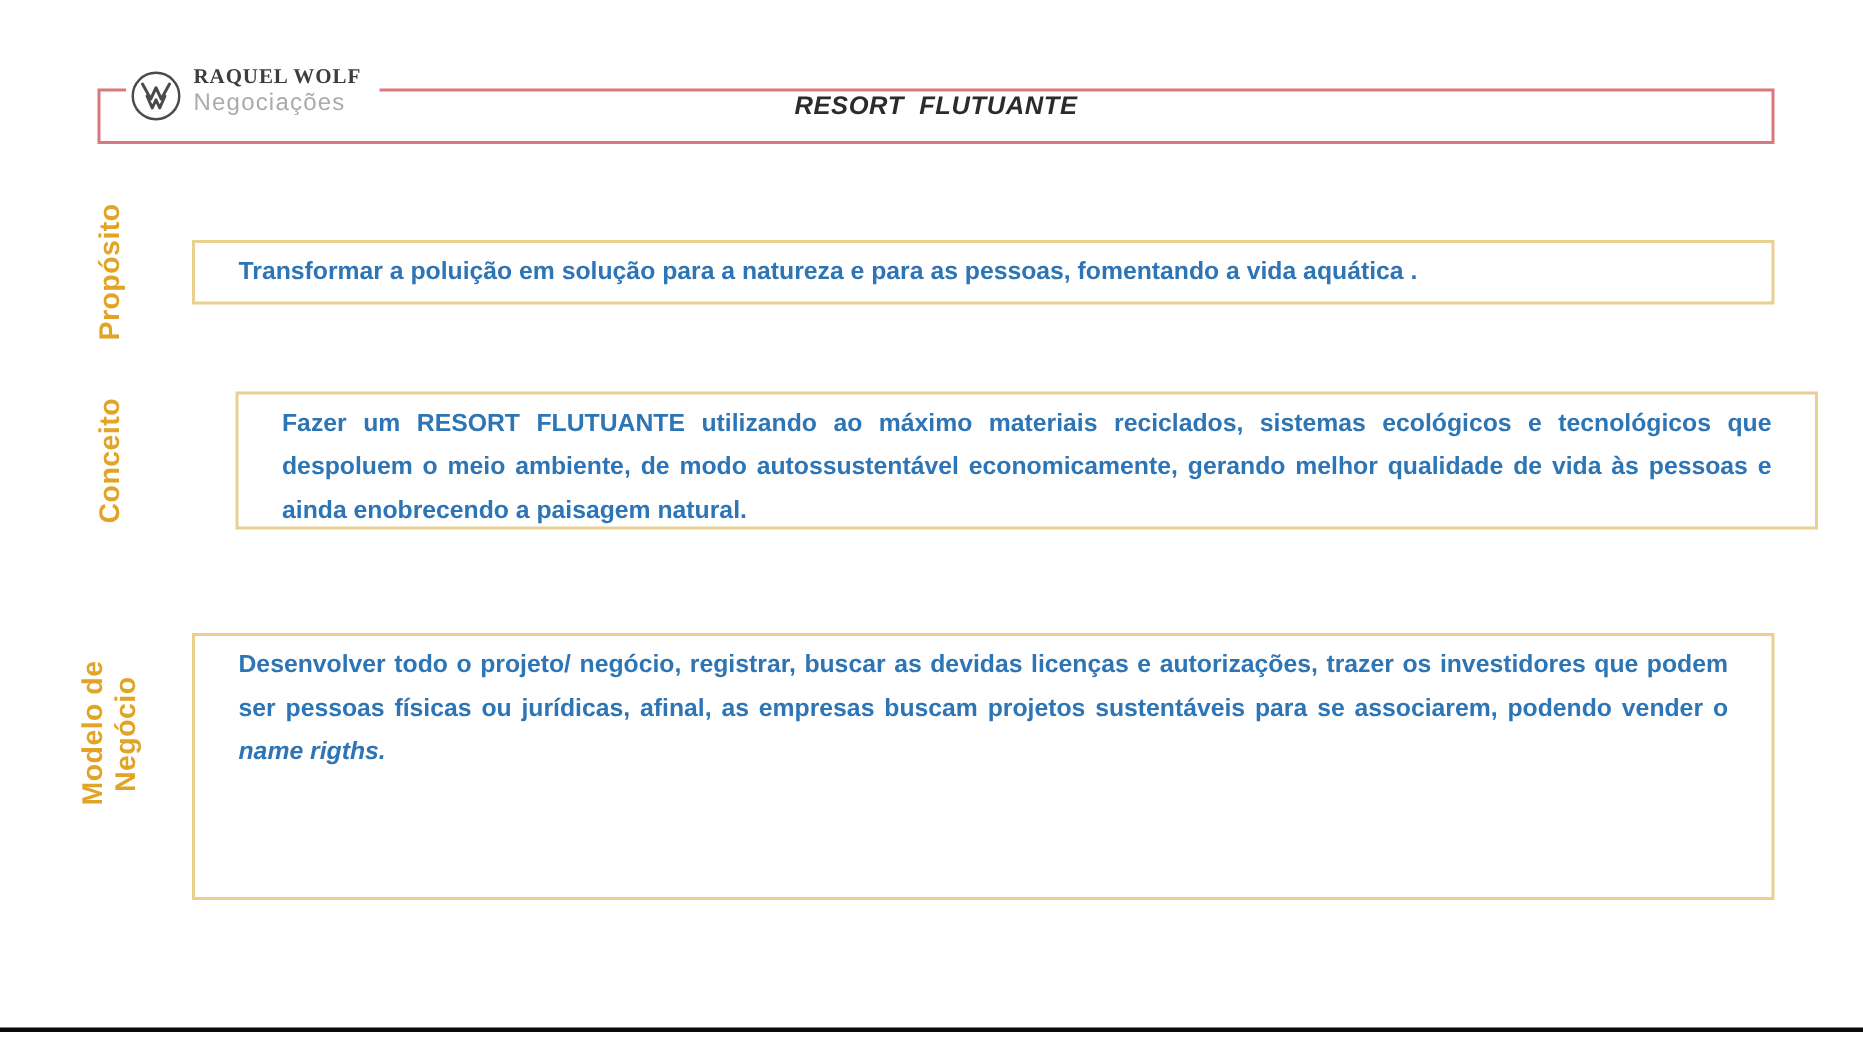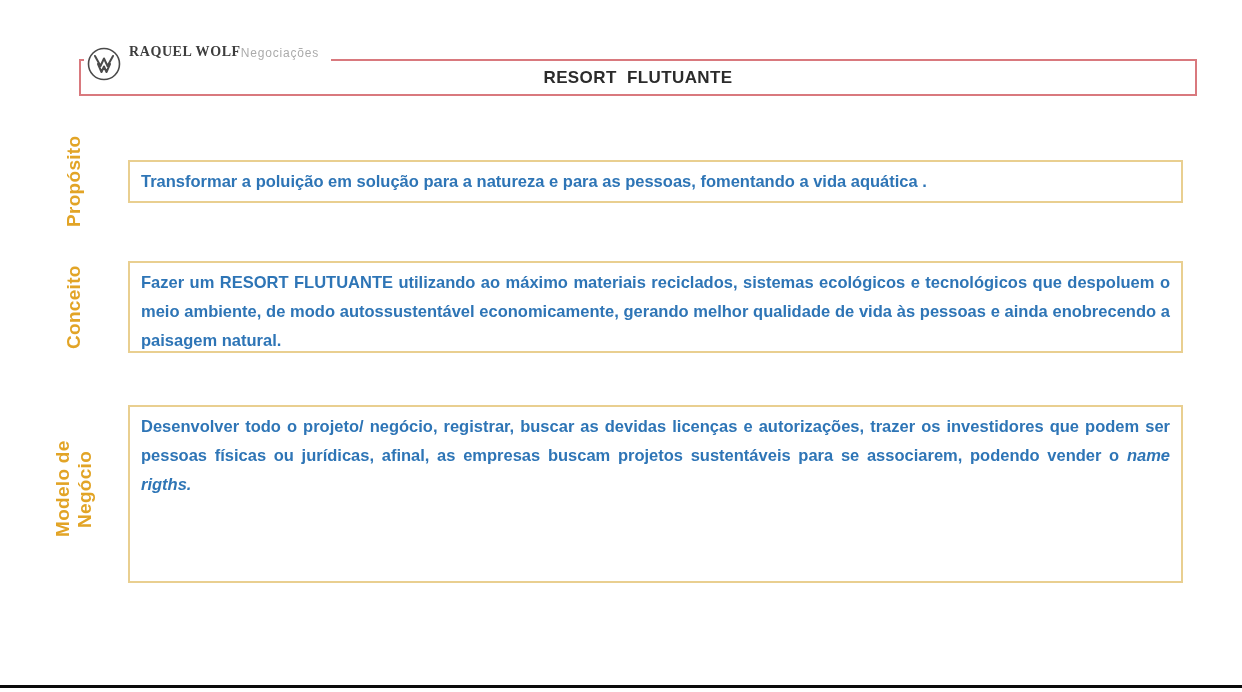--- a/index.html
+++ b/index.html
@@ -3,63 +3,63 @@
 <meta charset="utf-8">
 <style>
   html, body { margin:0; padding:0; background:#ffffff; }
   .slide {
     position:relative; width:1242px; height:692px; background:#ffffff;
     font-family:"Liberation Sans", sans-serif; overflow:hidden;
   }
 
   
   .header-box {
-    position:absolute; left:79px; top:59px; width:1114px; height:33px;
+    position:absolute; left:65px; top:59px; width:1114px; height:33px;
     border:2px solid #D9797E;
-    display:flex; align-items:center; justify-content:center;
+    display:flex; align-items:flex-start; justify-content:center;font-style:italic;
   }
   .header-title {
     font-size:17px; font-weight:bold; color:#2b2b2b;
     letter-spacing:0.4px; white-space:pre;
   }
   .logo {
     position:absolute; left:84px; top:42px; background:#ffffff;
     display:flex; align-items:flex-start; gap:7px; padding:2px 12px 2px 2px;
   }
   .logo svg { display:block; margin-top:2px; }
-  .logo-text { display:flex; flex-direction:row;justify-content:space-between; }
+  .logo-text { display:flex; flex-direction:column;justify-content:space-between; }
   .brand-name {
     font-family:"Liberation Serif", serif; font-weight:bold;
     font-size:14px; color:#3d3d3d; letter-spacing:0.6px; line-height:16px;
   }
   .brand-subtitle {
-    font-size:12px; color:#ABABAB; letter-spacing:0.8px; line-height:18px;
+    font-size:16px; color:#ABABAB; letter-spacing:0.8px; line-height:18px;
   }
 
   
   .vlabel {
     position:absolute; writing-mode:vertical-rl; transform:rotate(180deg);
     color:#E2A426; font-weight:bold; font-size:19px;
     display:flex; align-items:center; justify-content:center;
     width:28px; text-align:center; letter-spacing:0.3px;
   }
   .vlabel-1 { left:60px; top:136px; height:90px; }
   .vlabel-2 { left:60px; top:262px; height:90px; }
   .vlabel-3 { left:60px; top:400px; height:178px; }
 
   
   .content-box {
     position:absolute; left:128px; width:1055px; box-sizing:border-box;
     border:2px solid #E9CF90; background:#ffffff;
     color:#2E75B6; font-weight:bold; font-size:16.5px; line-height:29px;
-    padding:5px 11px;
+    padding:5px 29px;
   }
   .box-1 { top:160px; height:43px; display:flex; align-items:center; }
-  .box-2 { top:261px; height:92px; text-align:justify; }
-  .box-3 { top:405px; height:178px; text-align:justify; }
+  .box-2 { top:261px; height:92px; text-align:justify;margin-left:29px; }
+  .box-3 { top:422px; height:178px; text-align:justify; }
   .content-box p { margin:0; }
   .italic { font-style:italic; }
 
   
   .bottom-line {
     position:absolute; left:0; top:685px; width:1242px; height:3px;
     background:#0a0a0a;
   }
 </style>
 </head>

